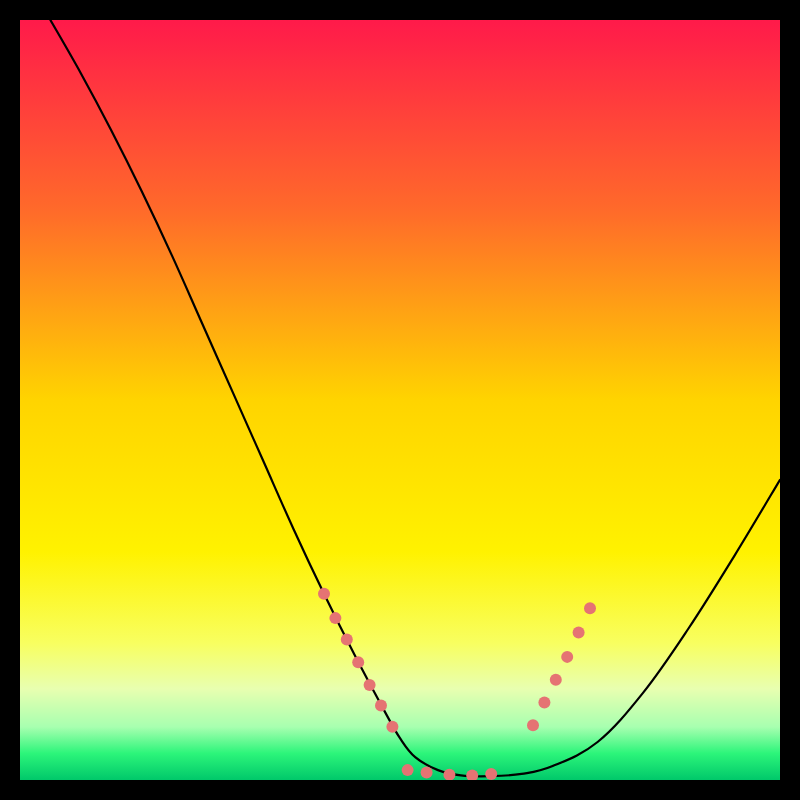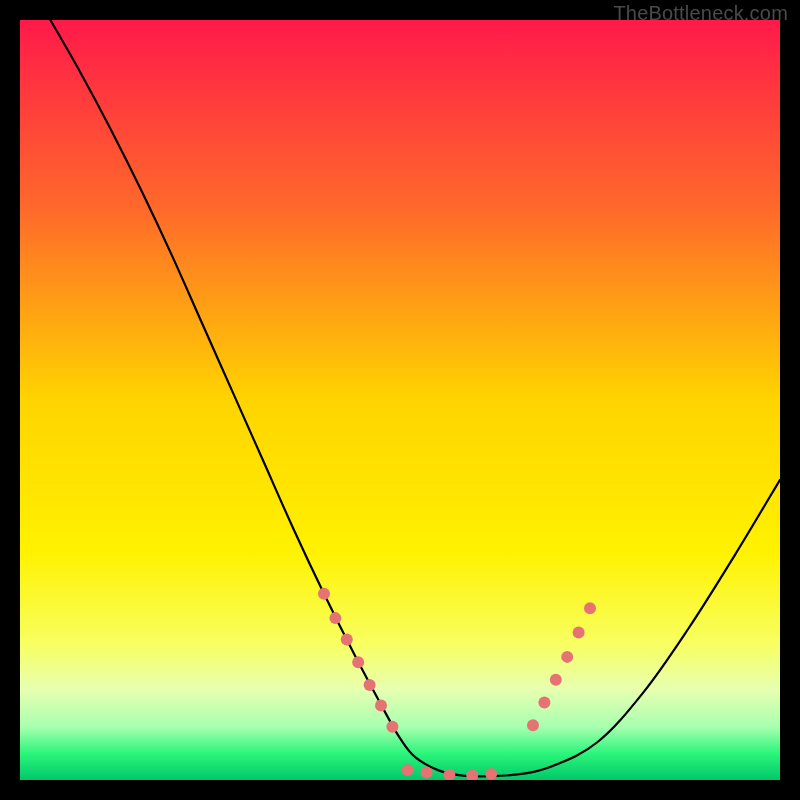--- a/index.html
+++ b/index.html
@@ -35,21 +35,20 @@
     z-index: 10;
   }
   svg {
     display: block;
   }
 </style>
 </head>
 <body>
 
 <div class="chart-container">
-  <div class="watermark">TheBottleneck.com</div>
   <div class="plot-area">
     <svg id="chart-svg" width="760" height="760" viewBox="0 0 760 760">
       <defs>
         <linearGradient id="bg-grad" x1="0" y1="0" x2="0" y2="1">
             <stop offset="0%" stop-color="#ff1a4a"></stop>
             <stop offset="25%" stop-color="#ff6a2a"></stop>
             <stop offset="50%" stop-color="#ffd400"></stop>
             <stop offset="70%" stop-color="#fff200"></stop>
             <stop offset="82%" stop-color="#f8ff60"></stop>
             <stop offset="88%" stop-color="#e8ffb0"></stop>

